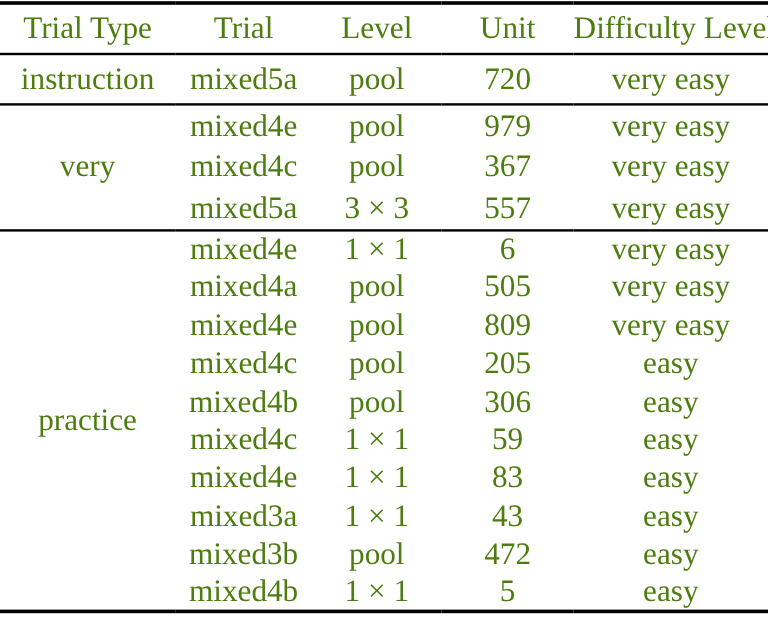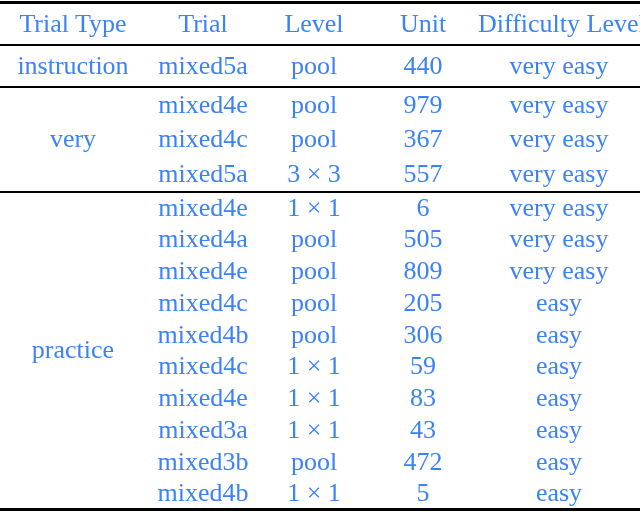--- a/index.html
+++ b/index.html
@@ -18,21 +18,21 @@
     position: absolute;
     top: 1px;
     left: 0;
     width: 640px;
     border-collapse: collapse;
     table-layout: fixed;
     border-top: 3px solid #000000;
     border-bottom: 3px solid #000000;
     font-family: "Liberation Serif", "DejaVu Serif", serif;
     font-size: 26px;
-    color: #3b82f6;
+    color: #4d7c0f;
   }
   col.c1 { width: 146px; }
   col.c2 { width: 114px; }
   col.c3 { width: 108px; }
   col.c4 { width: 110px; }
   col.c5 { width: 162px; }
   th, td {
     padding: 0;
     text-align: center;
     vertical-align: middle;
@@ -68,21 +68,21 @@
         <th>Unit</th>
         <th>Difficulty Level</th>
       </tr>
     </thead>
 
     <tbody class="group g-instruction">
       <tr>
         <td class="glabel">instruction</td>
         <td>mixed5a</td>
         <td>pool</td>
-        <td>440</td>
+        <td>720</td>
         <td>very easy</td>
       </tr>
     </tbody>
 
     <tbody class="group g-catch">
       <tr>
         <td class="glabel" rowspan="3">very</td>
         <td>mixed4e</td>
         <td>pool</td>
         <td>979</td>

